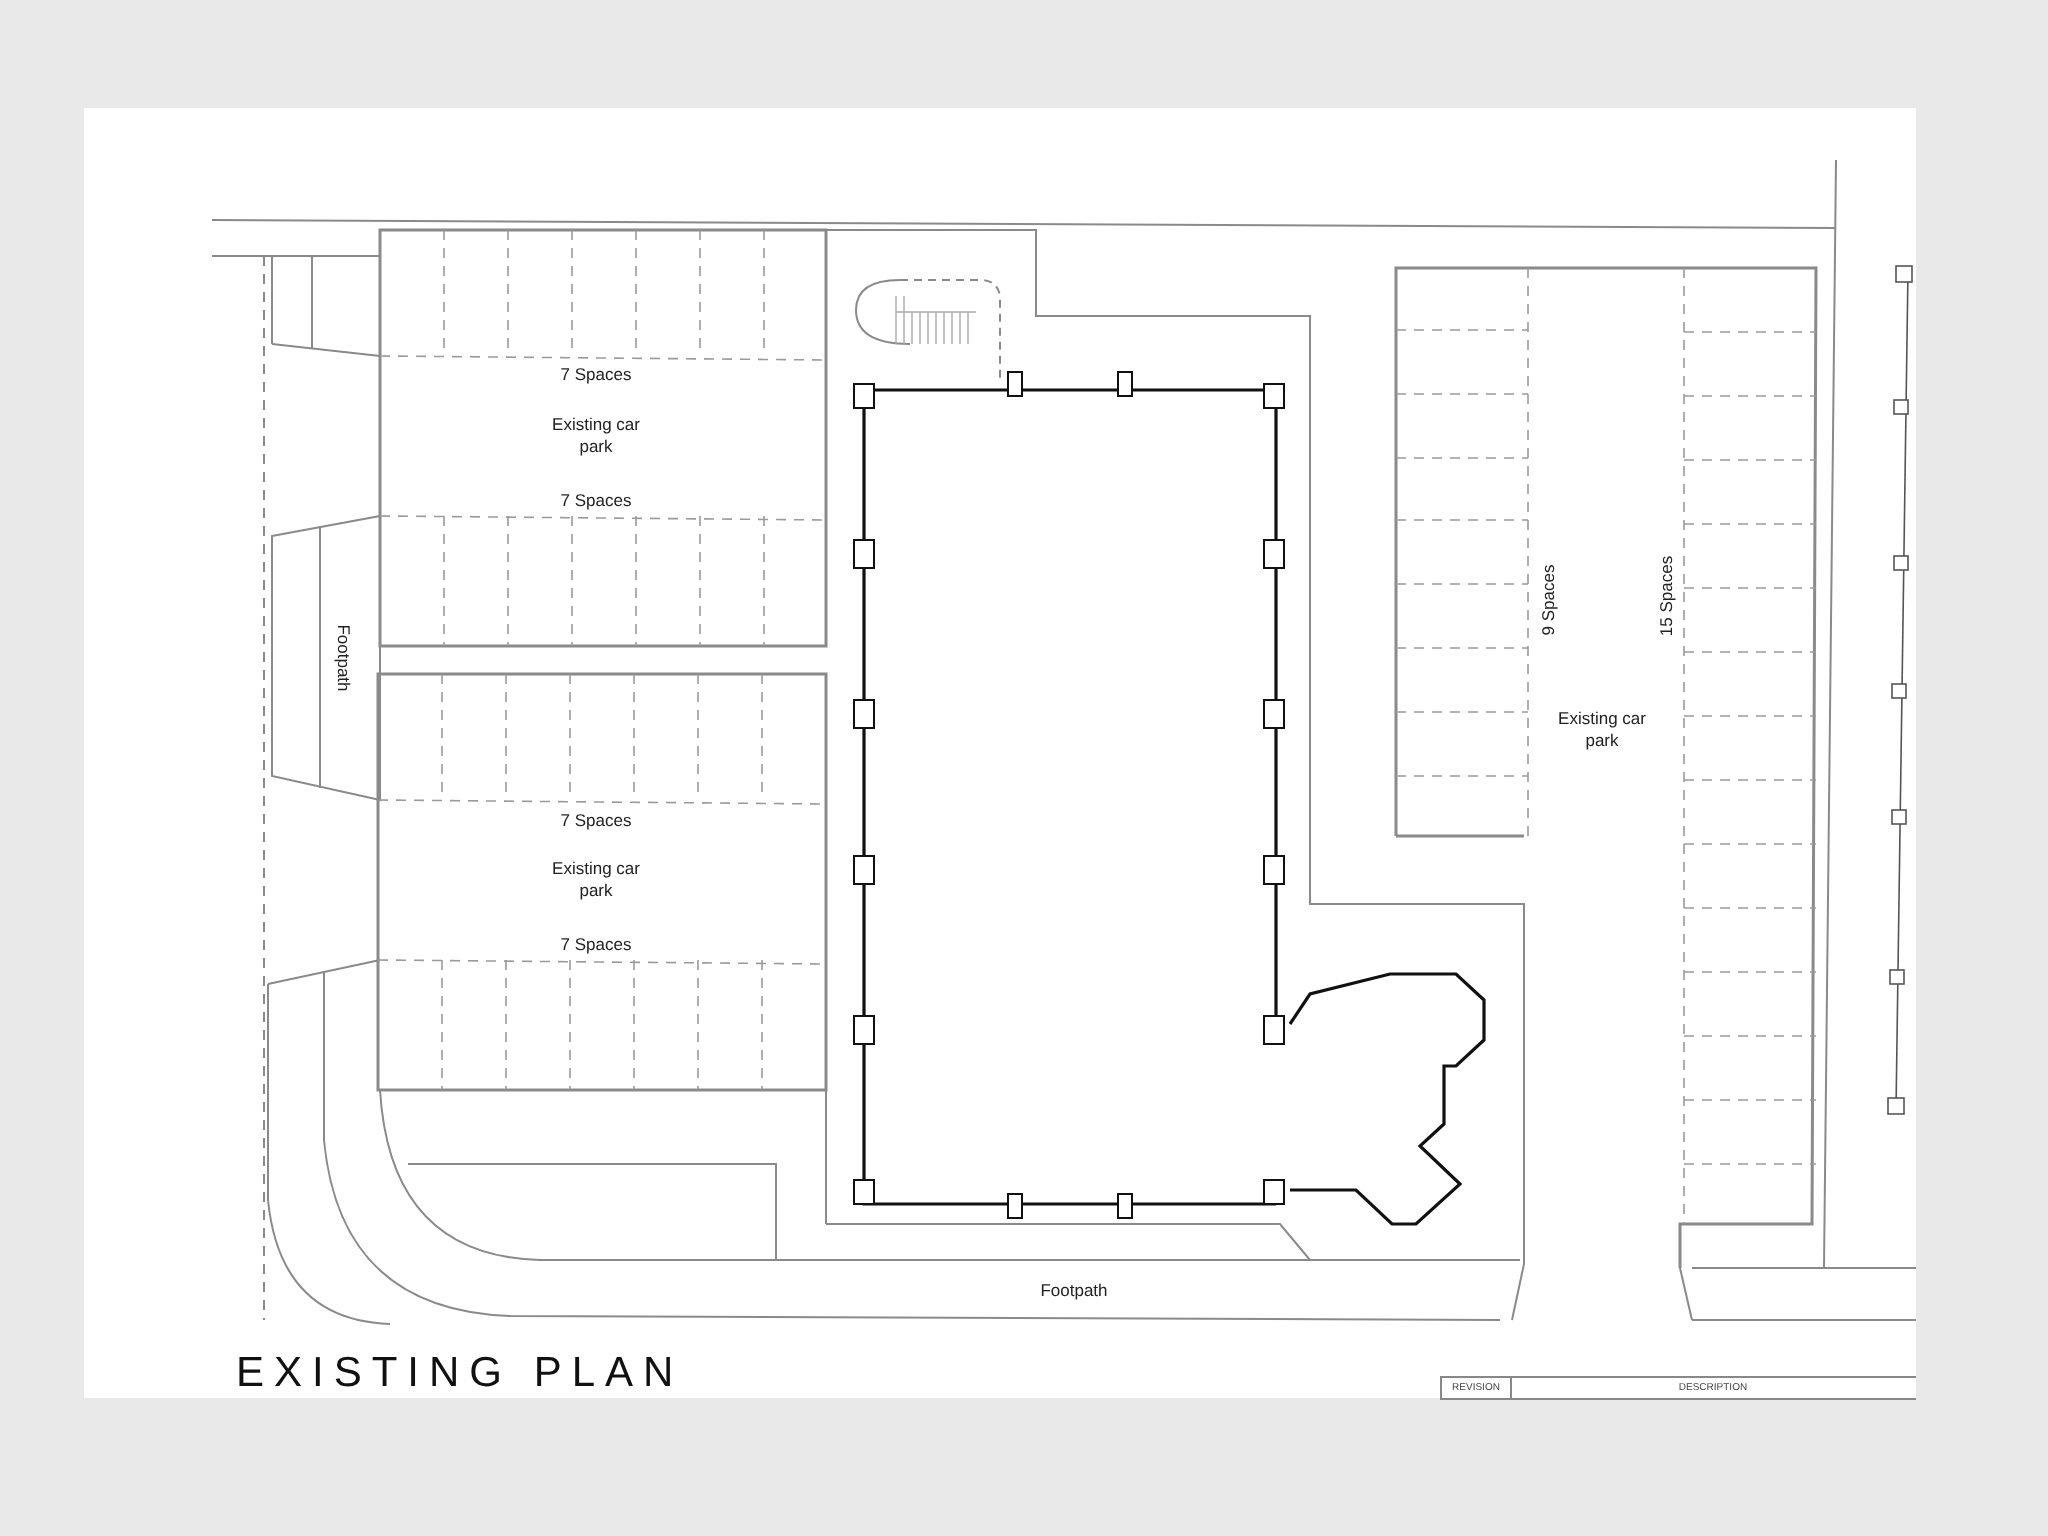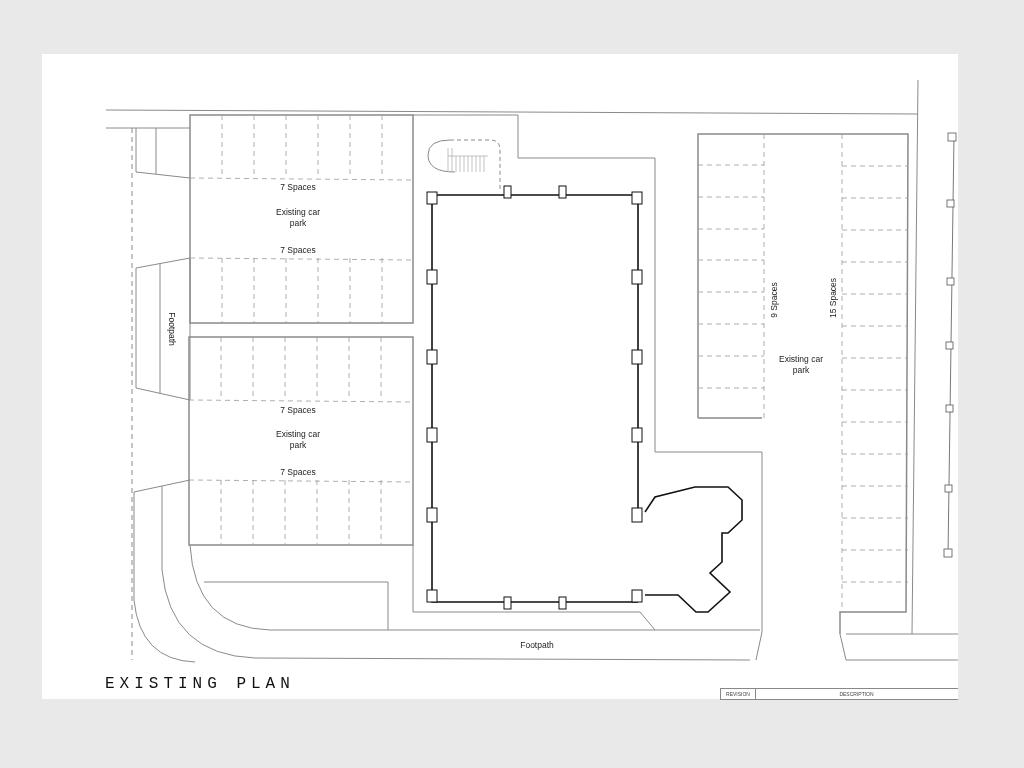--- a/index.html
+++ b/index.html
@@ -1,20 +1,20 @@
 <!DOCTYPE html>
 <html><head>
   <meta charset="utf-8">
   <style>
     html, body { margin:0; padding:0; }
     body { width:1024px; height:768px; background:#e9e9e9; position:relative; overflow:hidden; font-family:"Liberation Sans", sans-serif; }
     .sheet { position:absolute; left:42px; top:54px; width:916px; height:645px; background:#ffffff; }
     svg.plan { position:absolute; left:0; top:0; width:1024px; height:768px; }
     .lbl { font-family:"Liberation Sans", sans-serif; font-size:8.5px; fill:#222; }
-    .title { position:absolute; left:105px; top:675px; font-size:16px; letter-spacing:5px; color:#111; font-family:Liberation Mono, monospace; }
+    .title { position:absolute; left:118px; top:675px; font-size:21px; letter-spacing:5px; color:#111; font-family:Liberation Sans, sans-serif; }
     .titleblock { position:absolute; left:720px; top:688px; width:238px; height:10px; border-top:1px solid #888; border-bottom:1px solid #888; font-size:5px; color:#444; }
     .tb-rev { position:absolute; left:0; top:0; width:34px; height:10px; border-left:1px solid #888; border-right:1px solid #888; text-align:center; line-height:10px; }
     .tb-desc { position:absolute; left:35px; top:0; right:0; height:10px; text-align:center; line-height:10px; }
   </style>
 </head>
 <body>
 
 <div class="sheet"></div>
 
 <svg class="plan" viewBox="0 0 1024 768">

